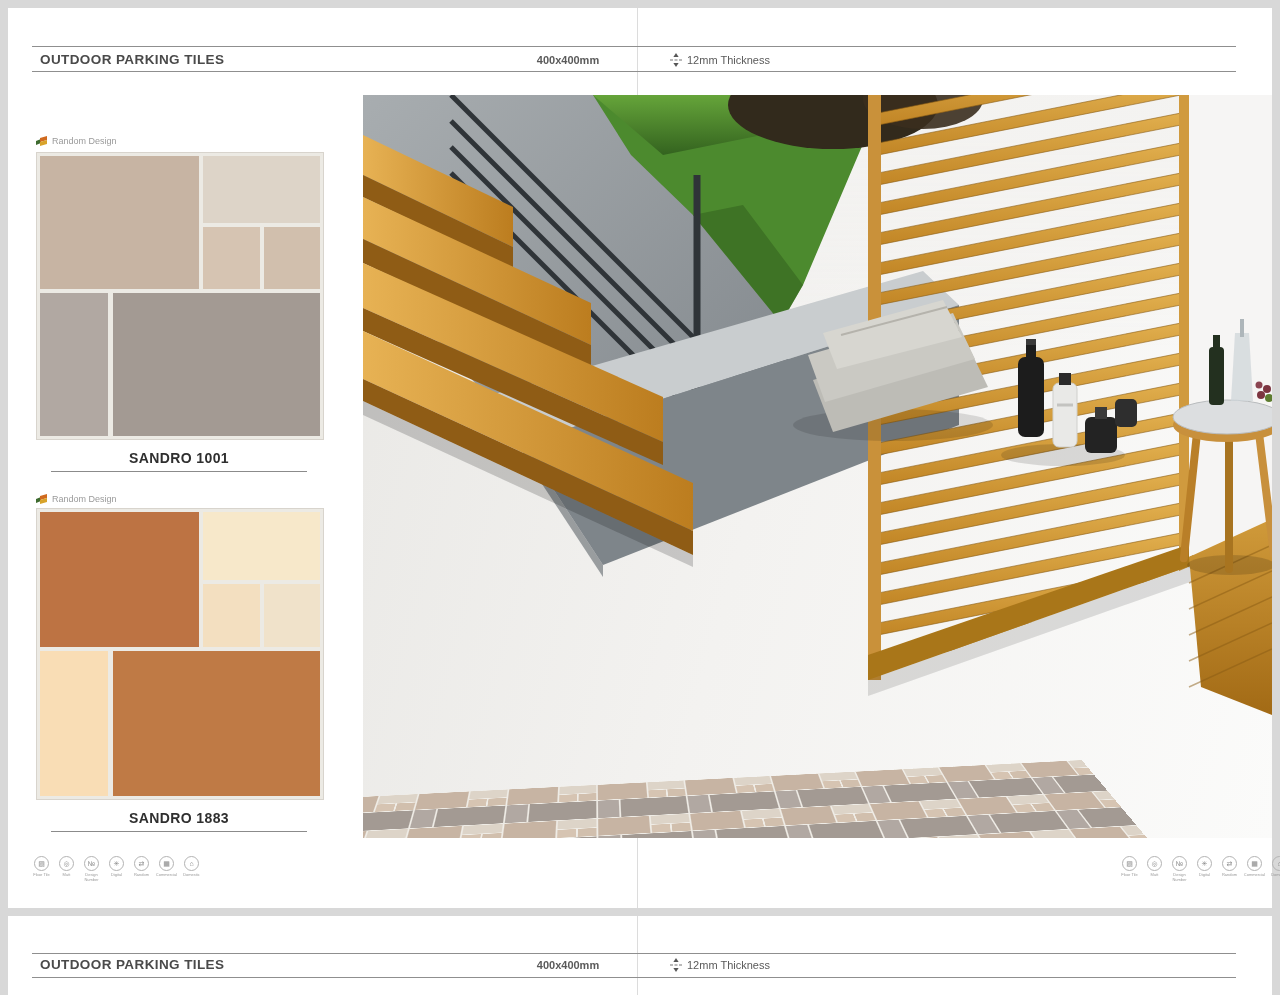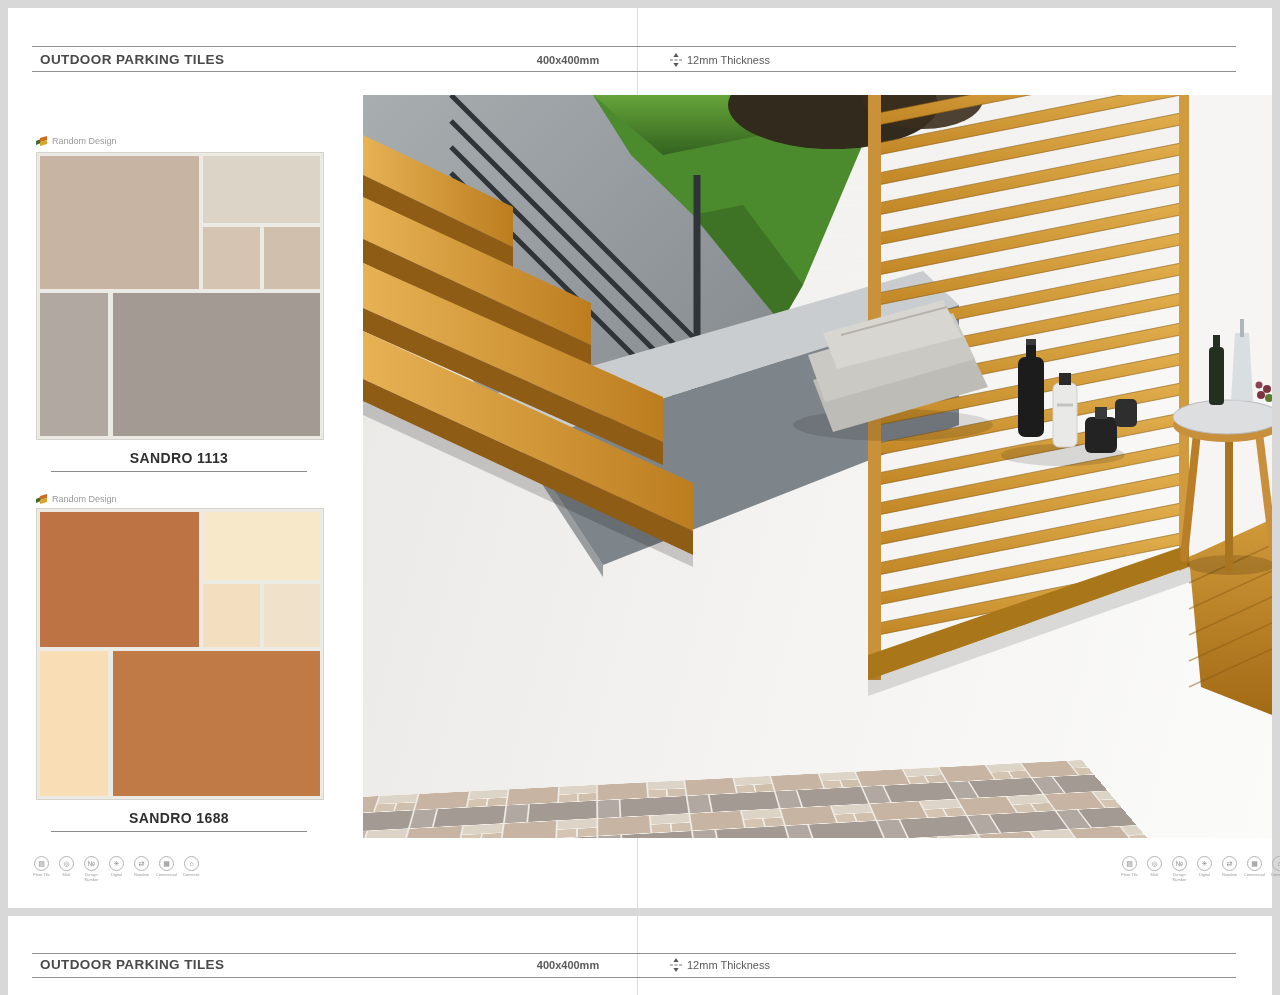--- a/index.html
+++ b/index.html
@@ -78,40 +78,40 @@
     <span>Random Design</span>
   </div>
   <div class="swatch" style="top:144px;height:286px">
     <div class="cell c-tl" style="background-color: rgb(199, 180, 163);"></div>
     <div class="cell c-tr" style="background-color: rgb(221, 212, 200);"></div>
     <div class="cell c-sa" style="background-color: rgb(214, 196, 178);"></div>
     <div class="cell c-sb" style="background-color: rgb(209, 191, 173);"></div>
     <div class="cell c-bl" style="background-color: rgb(177, 168, 162);"></div>
     <div class="cell c-br" style="background-color: rgb(163, 154, 147);"></div>
   </div>
-  <div class="pname" style="top:442px">SANDRO 1113</div>
+  <div class="pname" style="top:442px">SANDRO 1001</div>
   <div class="pline" style="top:463px"></div>
 
   <div class="badge" style="top:486px">
     <svg width="12" height="10" viewBox="0 0 12 10">
       <polygon points="0,5 5,3 5,7 0,9" fill="#3e6b2f"></polygon>
       <polygon points="4,2 11,0 11,4 4,6" fill="#d06a1f"></polygon>
       <polygon points="4,6 11,4 11,8 4,10" fill="#d8a32a"></polygon>
     </svg>
     <span>Random Design</span>
   </div>
   <div class="swatch" style="top:500px;height:290px">
     <div class="cell c-tl" style="background-color: rgb(189, 115, 67);"></div>
     <div class="cell c-tr" style="background-color: rgb(247, 232, 202);"></div>
     <div class="cell c-sa" style="background-color: rgb(243, 223, 192);"></div>
     <div class="cell c-sb" style="background-color: rgb(240, 226, 202);"></div>
     <div class="cell c-bl" style="background-color: rgb(249, 221, 181);"></div>
     <div class="cell c-br" style="background-color: rgb(191, 122, 69);"></div>
   </div>
-  <div class="pname" style="top:802px">SANDRO 1688</div>
+  <div class="pname" style="top:802px">SANDRO 1883</div>
   <div class="pline" style="top:823px"></div>
 
   <div class="icons" style="left:24px">
     <div class="fi">
         <div class="circ">▨</div>
         <div class="lab">Floor Tile</div>
       </div>
     <div class="fi">
         <div class="circ">◎</div>
         <div class="lab">Matt</div>

